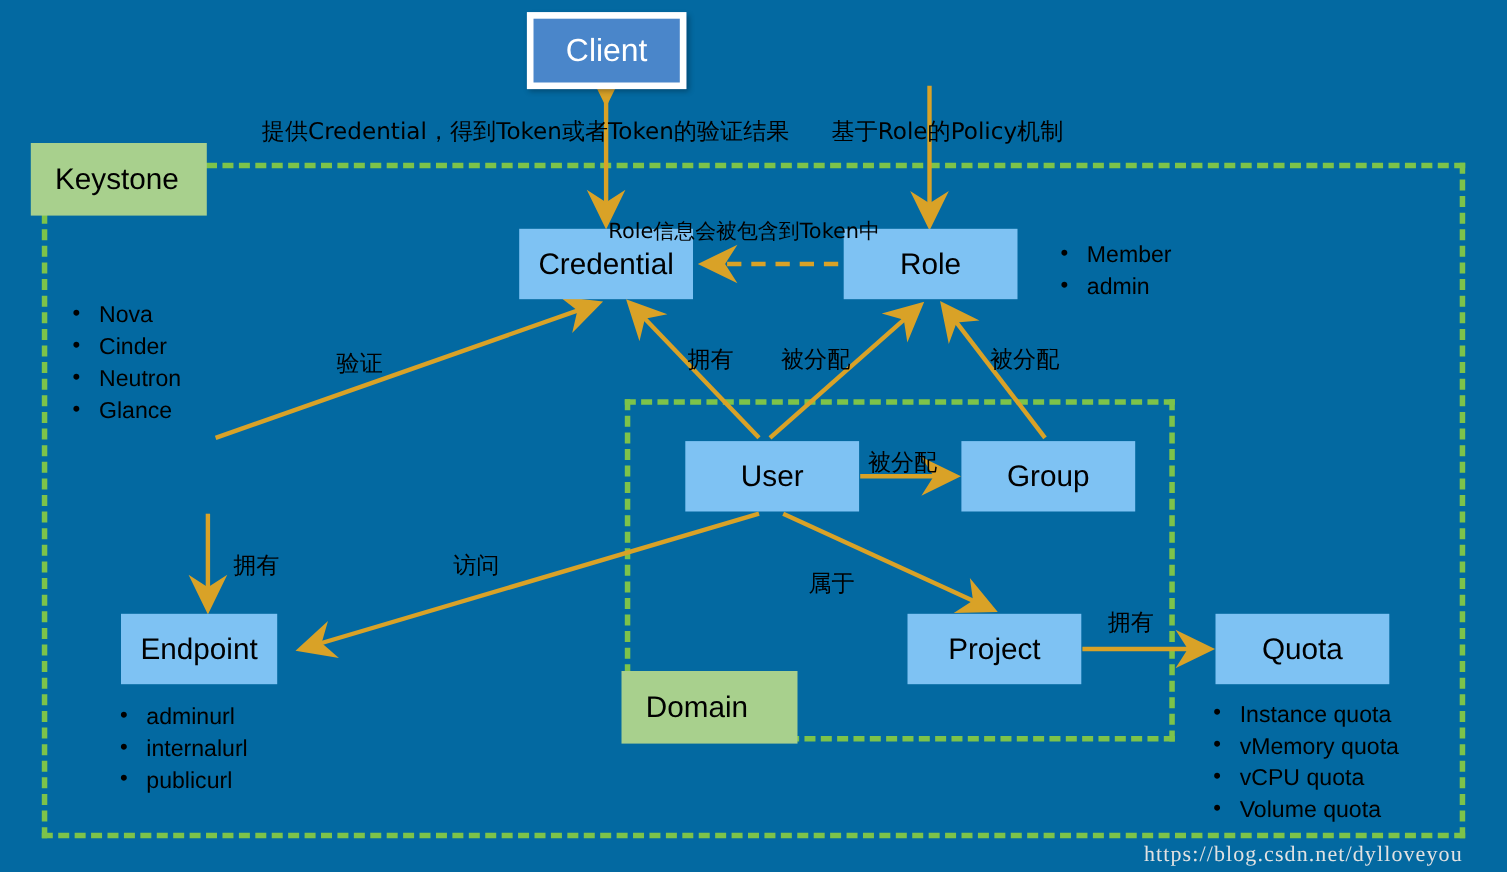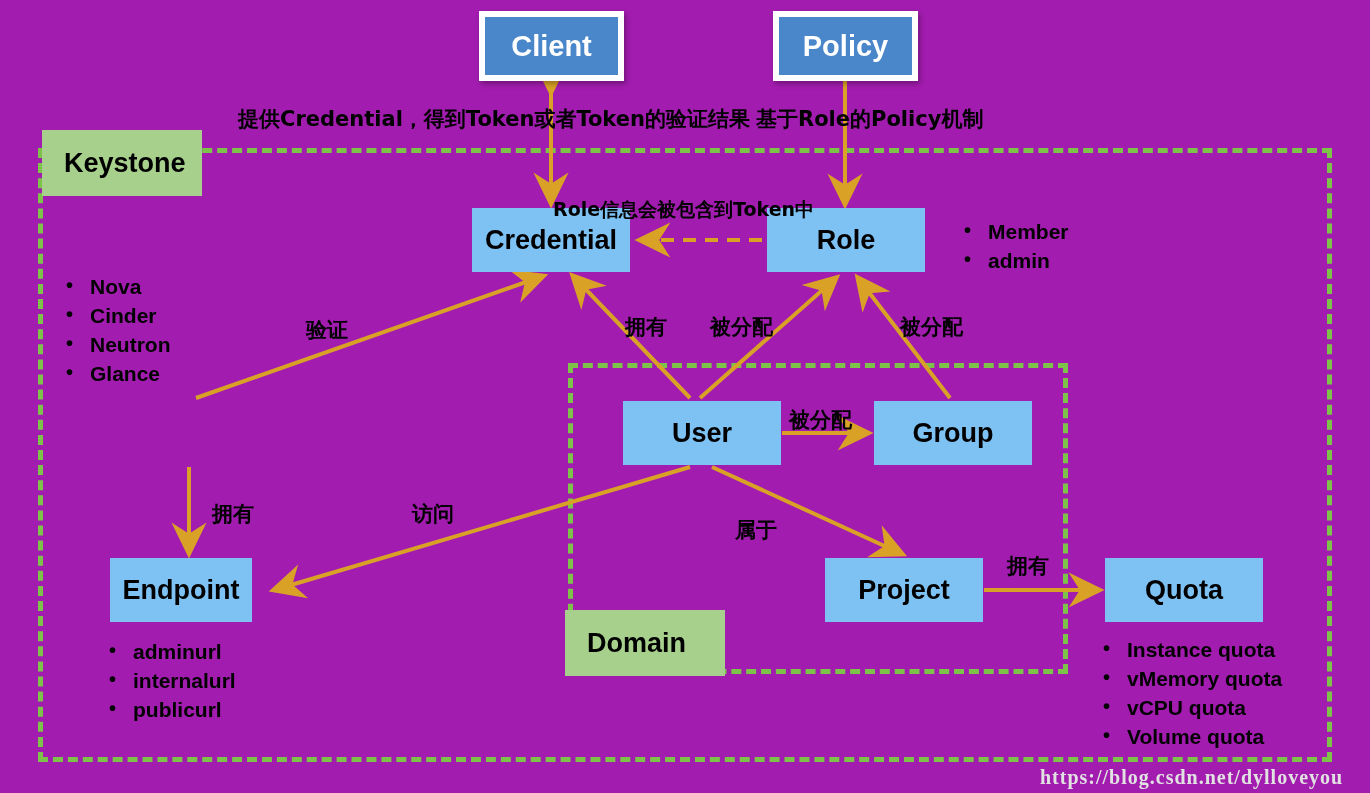--- a/index.html
+++ b/index.html
@@ -8,23 +8,22 @@
     padding: 0;
     background: #ffffff;
   }
   body {
     font-family: "Liberation Sans", "DejaVu Sans", sans-serif;
   }
   #canvas {
     position: relative;
     width: 1370px;
     height: 793px;
-    background: #a21caf;
+    background: #0369a1;
     overflow: hidden;
-    font-weight: bold;
   }
   svg.layer {
     position: absolute;
     left: 0;
     top: 0;
     width: 1370px;
     height: 793px;
     pointer-events: none;
   }
   
@@ -147,23 +146,20 @@
       
       <line x1="712" y1="467" x2="902" y2="554" marker-end="url(#ah)"></line>
       
       <line x1="984" y1="590" x2="1099" y2="590" marker-end="url(#ah)"></line>
     </g>
   </svg>
 
   <div class="node node-dark" style="left:479px; top:11px; width:145px; height:70px;">
     <span>Client</span>
   </div>
-  <div class="node node-dark" style="left:773px; top:11px; width:145px; height:70px;">
-    <span>Policy</span>
-  </div>
 
   <div class="node node-light" style="left:472px; top:208px; width:158px; height:64px;">
     <span>Credential</span>
   </div>
   <div class="node node-light" style="left:767px; top:208px; width:158px; height:64px;">
     <span>Role</span>
   </div>
   <div class="node node-light" style="left:623px; top:401px; width:158px; height:64px;">
     <span>User</span>
   </div>
@@ -173,21 +169,21 @@
   <div class="node node-light" style="left:110px; top:558px; width:142px; height:64px;">
     <span>Endpoint</span>
   </div>
   <div class="node node-light" style="left:825px; top:558px; width:158px; height:64px;">
     <span>Project</span>
   </div>
   <div class="node node-light" style="left:1105px; top:558px; width:158px; height:64px;">
     <span>Quota</span>
   </div>
 
-  <div class="node node-green" style="left:28px; top:130px; width:160px; height:66px;margin-left:14px;">
+  <div class="node node-green" style="left:28px; top:130px; width:160px; height:66px;">
     <span>Keystone</span>
   </div>
   <div class="node node-green" style="left:565px; top:610px; width:160px; height:66px;">
     <span>Domain</span>
   </div>
 
   <div class="caption caption-top" style="left:238px; top:105px;">提供Credential，得到Token或者Token的验证结果</div>
   <div class="caption caption-top" style="left:756px; top:105px;">基于Role的Policy机制</div>
   <div class="caption caption-mid" style="left:553px; top:197px;">Role信息会被包含到Token中</div>
 

